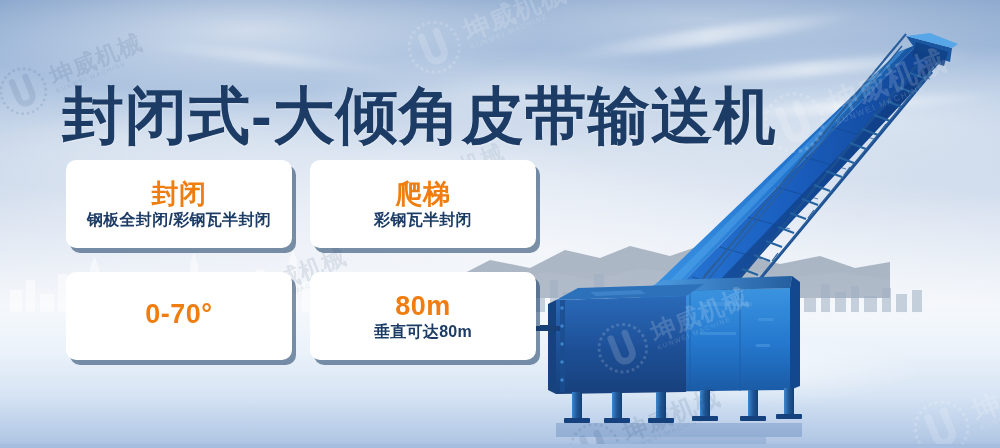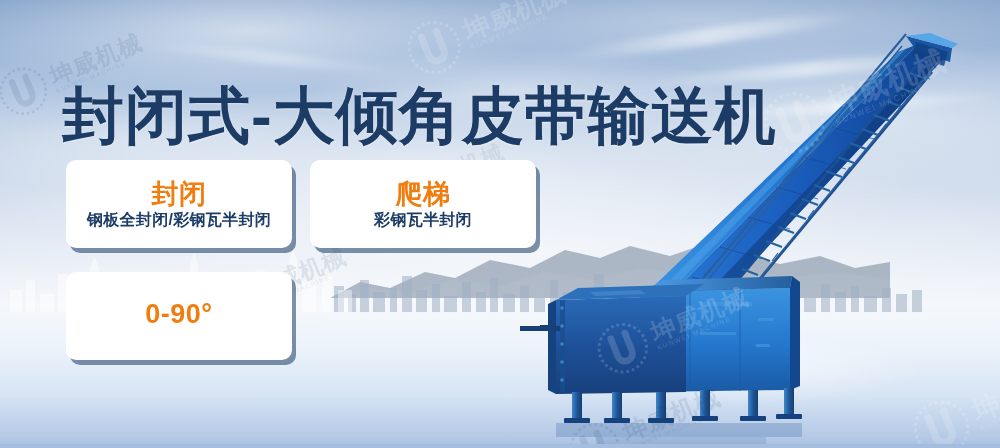--- a/index.html
+++ b/index.html
@@ -589,19 +589,23 @@
         <div class="card-title">封闭</div>
         <div class="card-sub">钢板全封闭/彩钢瓦半封闭</div>
       </div>
       <div class="card">
         <div class="card-title">爬梯</div>
         <div class="card-sub">彩钢瓦半封闭</div>
       </div>
     </div>
     <div class="card-row">
       <div class="card">
-        <div class="card-title">0-90°</div>
+        <div class="card-title">0-70°</div>
+      </div>
+      <div class="card">
+        <div class="card-title">80m</div>
+        <div class="card-sub">垂直可达80m</div>
       </div>
     </div>
   </div>
 
   <div class="bottom-edge"></div>
 </div>
 
 </body></html>

